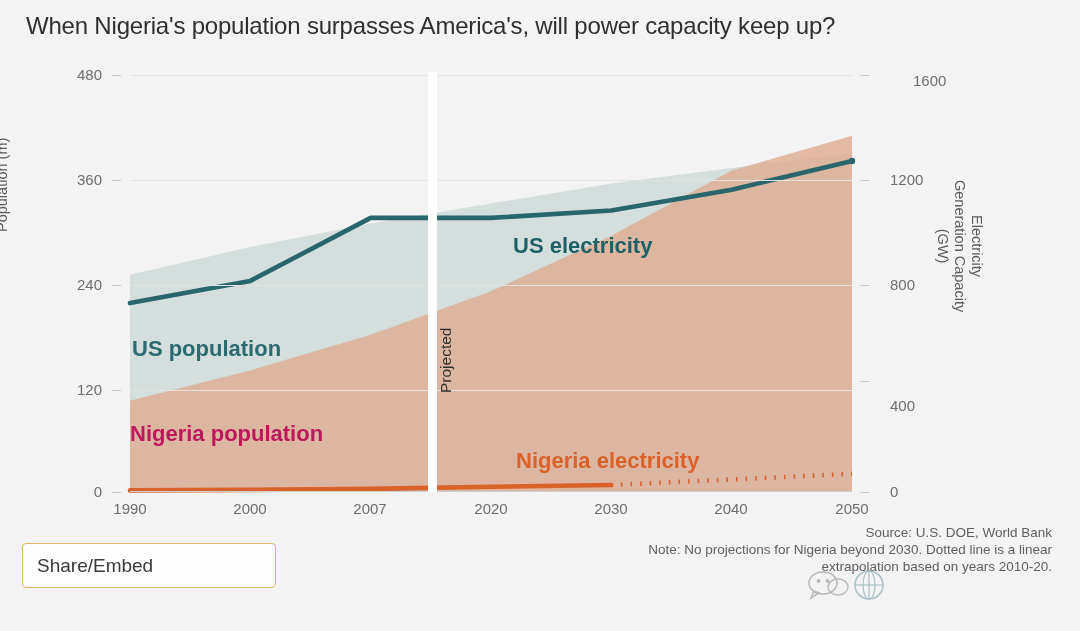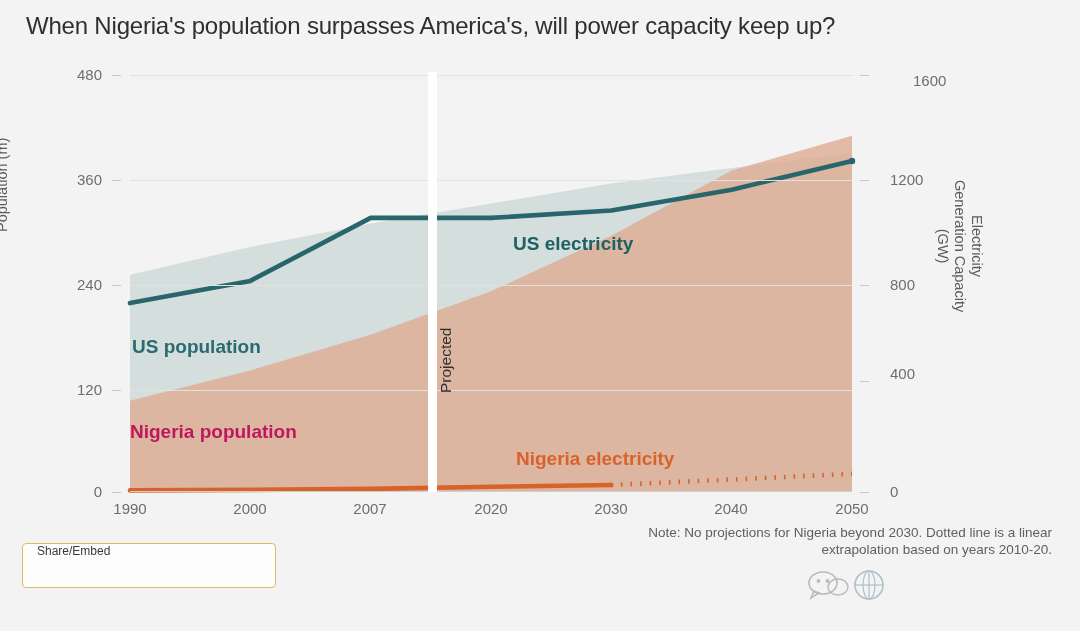--- a/index.html
+++ b/index.html
@@ -67,21 +67,21 @@
     font-size:14.5px;color:#5c5c5c;
     transform:rotate(90deg);
     transform-origin:left top;
     white-space:nowrap;
     text-align:center;
     line-height:17px;
   }
   
   .series-label{
     position:absolute;
-    font-size:19px;
+    font-size:22px;
     font-weight:bold;
     white-space:nowrap;
   }
   #label-us-pop{left:132px;top:336px;color:#2a6b70;}
   #label-ng-pop{left:130px;top:421px;color:#be185d;}
   #label-us-elec{left:513px;top:233px;color:#1f6066;}
   #label-ng-elec{left:516px;top:448px;color:#d9622b;}
   #projected-label{
     position:absolute;
     left:437px;top:393px;
@@ -109,23 +109,23 @@
   }
   
   #share-embed{
     position:absolute;
     left:22px;top:543px;
     width:254px;height:45px;
     background:#fdfdfd;
     border:1.4px solid #e0b868;
     border-radius:4px;
     box-sizing:border-box;
-    display:flex;
+    display:flex;align-items:center;
     padding-left:14px;
-    font-size:12px;
+    font-size:19px;
     color:#3a3a3a;
     cursor:pointer;
   }
   
   #watermark{
     position:absolute;
     left:808px;top:568px;
     display:flex;align-items:center;
     opacity:.55;
     pointer-events:none;
@@ -160,21 +160,21 @@
 
 <div class="tick-mark-l" style="left:112px;top:75px;"></div>
 <div class="tick-mark-l" style="left:112px;top:180px;"></div>
 <div class="tick-mark-l" style="left:112px;top:285px;"></div>
 <div class="tick-mark-l" style="left:112px;top:390px;"></div>
 <div class="tick-mark-l" style="left:112px;top:492px;"></div>
 
 <div class="tick-right" style="left:890px;top:72px;margin-left:23px;">1600</div>
 <div class="tick-right" style="left:890px;top:171px;">1200</div>
 <div class="tick-right" style="left:890px;top:276px;">800</div>
-<div class="tick-right" style="left:890px;top:365px;">400</div>
+<div class="tick-right" style="left:890px;top:397px;">400</div>
 <div class="tick-right" style="left:890px;top:483px;">0</div>
 
 <div class="tick-mark-r" style="left:860px;top:75px;"></div>
 <div class="tick-mark-r" style="left:860px;top:180px;"></div>
 <div class="tick-mark-r" style="left:860px;top:285px;"></div>
 <div class="tick-mark-r" style="left:860px;top:381px;"></div>
 <div class="tick-mark-r" style="left:860px;top:492px;"></div>
 
 <div class="xtick" style="left:95px;">1990</div>
 <div class="xtick" style="left:215px;">2000</div>
@@ -210,20 +210,21 @@
 
 <div id="divider"></div>
 <div id="projected-label">Projected</div>
 
 <div class="series-label" id="label-us-pop">US population</div>
 <div class="series-label" id="label-ng-pop">Nigeria population</div>
 <div class="series-label" id="label-us-elec">US electricity</div>
 <div class="series-label" id="label-ng-elec">Nigeria electricity</div>
 
 <div id="source-note">
+  <div>Source: U.S. DOE, World Bank</div>
   <div>Note: No projections for Nigeria beyond 2030. Dotted line is a linear extrapolation based on years 2010-20.</div>
 </div>
 
 <div id="share-embed">
   <span>Share/Embed</span>
 </div>
 
 <div id="watermark">
   <span>
     <svg width="42" height="30" viewBox="0 0 42 30">

